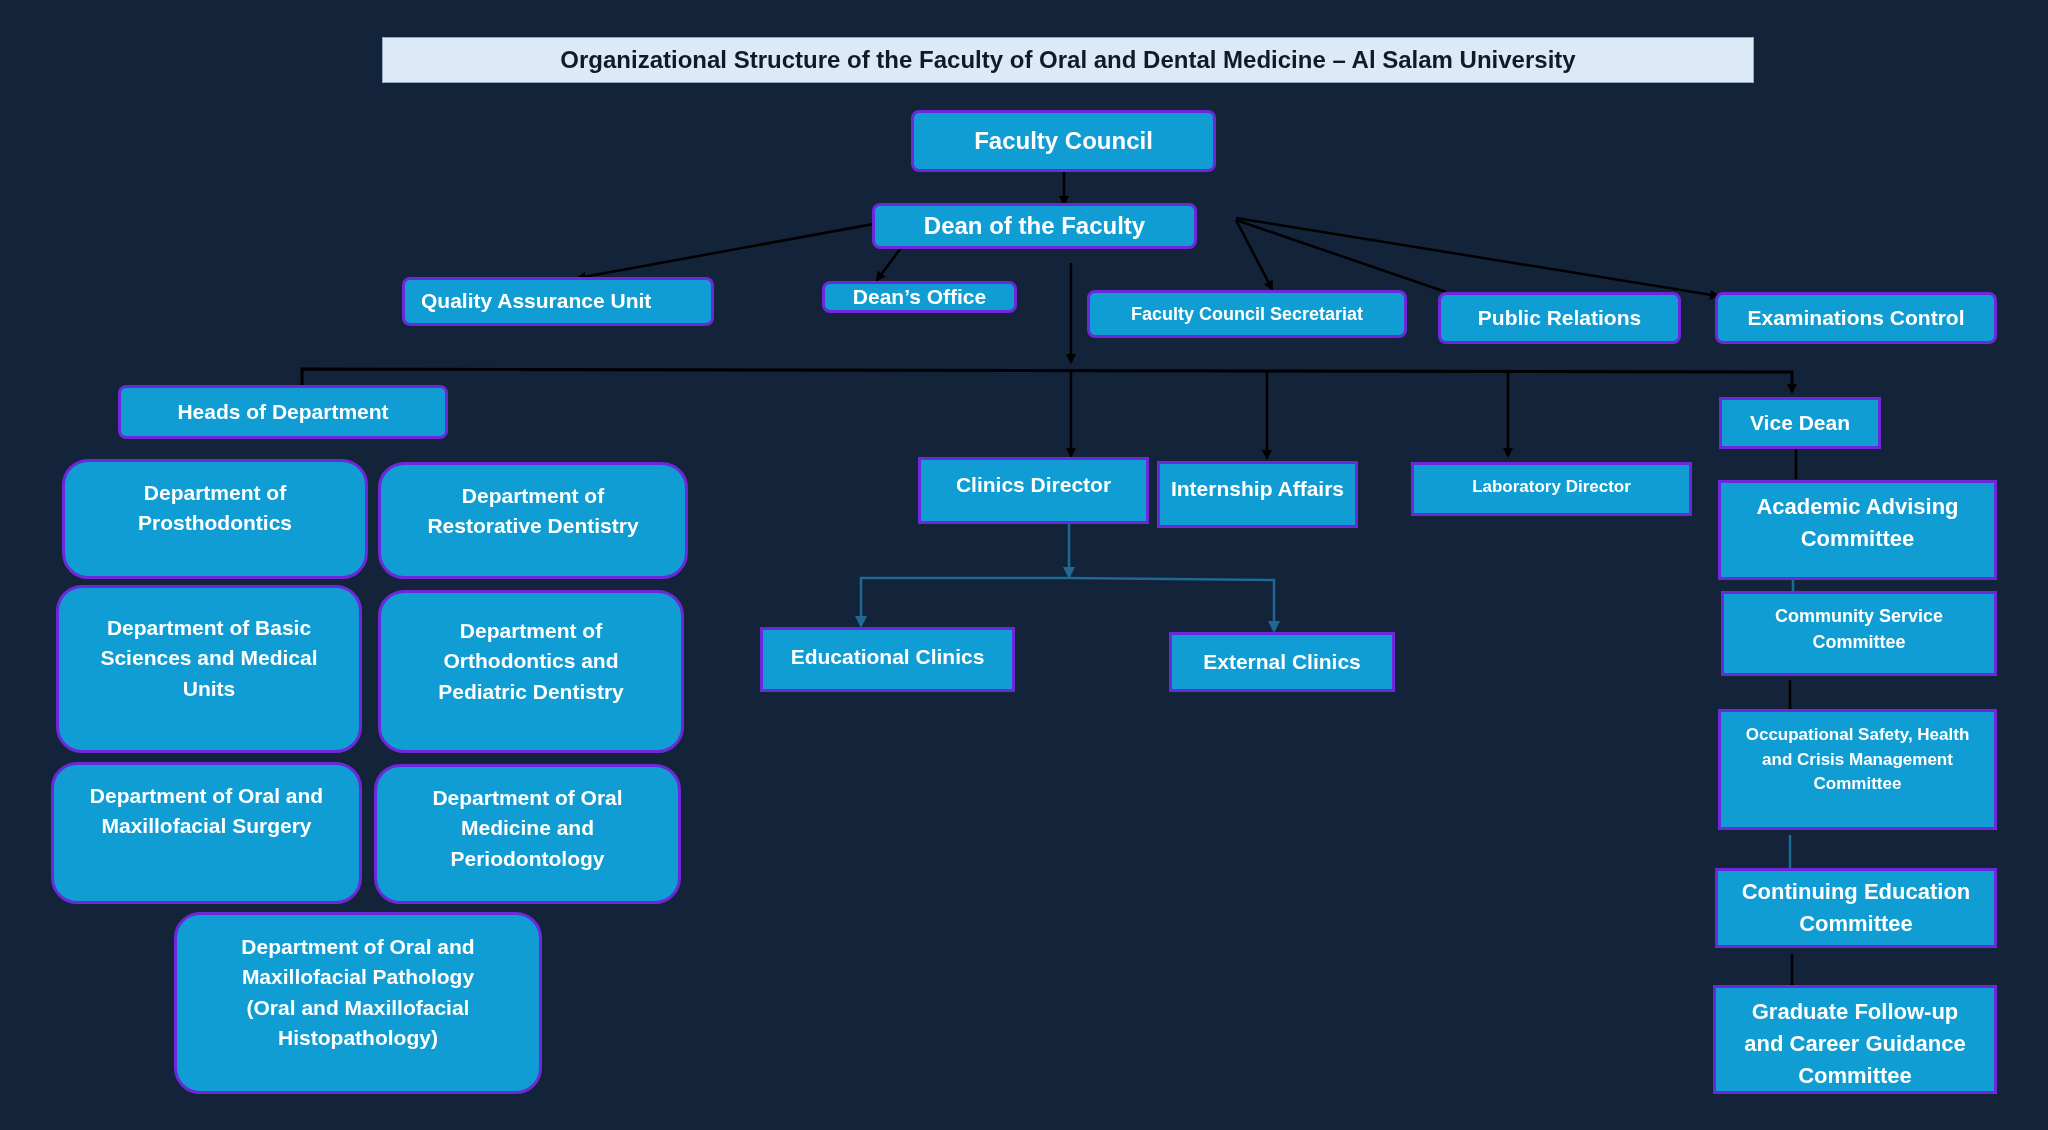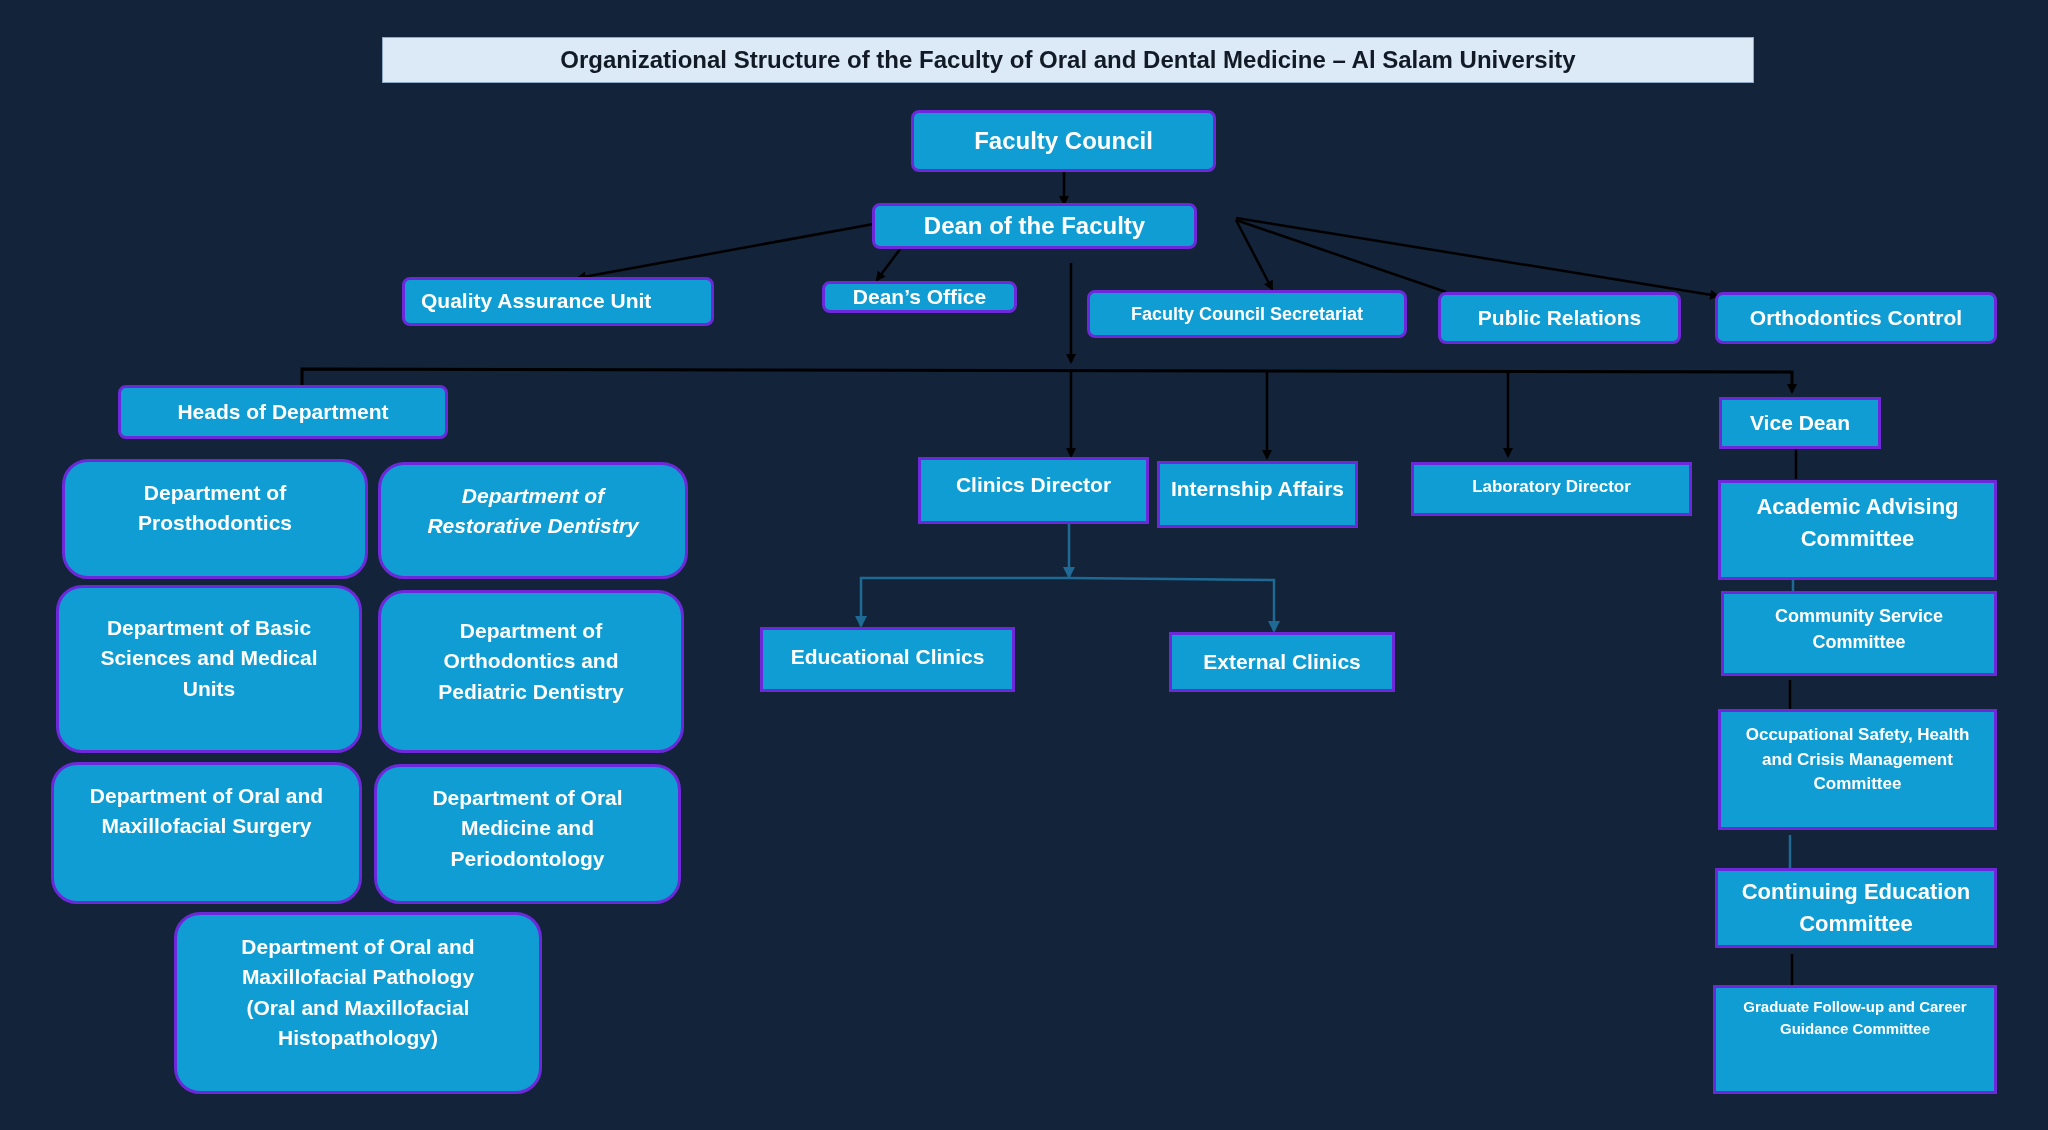--- a/index.html
+++ b/index.html
@@ -82,21 +82,21 @@
 <div class="node round" style="left:822px;top:281px;width:195px;height:32px;font-size:21px;">
     <span>Dean’s Office</span>
   </div>
 <div class="node round" style="left:1087px;top:290px;width:320px;height:48px;font-size:18px;">
     <span>Faculty Council Secretariat</span>
   </div>
 <div class="node round" style="left:1438px;top:292px;width:243px;height:52px;font-size:21px;">
     <span>Public Relations</span>
   </div>
 <div class="node round" style="left:1715px;top:292px;width:282px;height:52px;font-size:21px;">
-    <span>Orthodontics Control</span>
+    <span>Examinations Control</span>
   </div>
 
 <div class="node round" style="left:118px;top:385px;width:330px;height:54px;font-size:21px;">
     <span>Heads of Department</span>
   </div>
 <div class="node top-text" style="left:918px;top:457px;width:231px;height:67px;font-size:21px;padding-top:10px;">
     <span>Clinics Director</span>
   </div>
 <div class="node top-text" style="left:1157px;top:461px;width:201px;height:67px;font-size:21px;padding-top:10px;">
     <span>Internship Affairs</span>
@@ -112,21 +112,21 @@
     <span>Educational Clinics</span>
   </div>
 <div class="node" style="left:1169px;top:632px;width:226px;height:60px;font-size:21px;">
     <span>External Clinics</span>
   </div>
 
 <div class="node big top-text" style="left:62px;top:459px;width:306px;height:120px;font-size:21px;padding-top:16px;">
     <span style="width:200px;">Department of Prosthodontics</span>
   </div>
 <div class="node big top-text" style="left:378px;top:462px;width:310px;height:117px;font-size:21px;padding-top:16px;">
-    <span style="width:240px;font-style:italic;">Department of Restorative Dentistry</span>
+    <span style="width:240px;">Department of Restorative Dentistry</span>
   </div>
 <div class="node big top-text" style="left:56px;top:585px;width:306px;height:168px;font-size:21px;padding-top:25px;">
     <span style="width:250px;">Department of Basic Sciences and Medical Units</span>
   </div>
 <div class="node big top-text" style="left:378px;top:590px;width:306px;height:163px;font-size:21px;padding-top:23px;">
     <span style="width:230px;">Department of Orthodontics and Pediatric Dentistry</span>
   </div>
 <div class="node big top-text" style="left:51px;top:762px;width:311px;height:142px;font-size:21px;padding-top:16px;">
     <span style="width:280px;">Department of Oral and Maxillofacial Surgery</span>
   </div>
@@ -142,15 +142,15 @@
   </div>
 <div class="node top-text" style="left:1721px;top:591px;width:276px;height:85px;font-size:18px;padding-top:9px;">
     <span style="width:200px;">Community Service Committee</span>
   </div>
 <div class="node top-text" style="left:1718px;top:709px;width:279px;height:121px;font-size:17px;padding-top:11px;">
     <span style="width:230px;">Occupational Safety, Health and Crisis Management Committee</span>
   </div>
 <div class="node" style="left:1715px;top:868px;width:282px;height:80px;font-size:22px;">
     <span style="width:260px;">Continuing Education Committee</span>
   </div>
-<div class="node top-text" style="left:1713px;top:985px;width:284px;height:109px;font-size:15px;padding-top:8px;">
+<div class="node top-text" style="left:1713px;top:985px;width:284px;height:109px;font-size:22px;padding-top:8px;">
     <span style="width:230px;">Graduate Follow-up and Career Guidance Committee</span>
   </div>
 
 </body></html>

